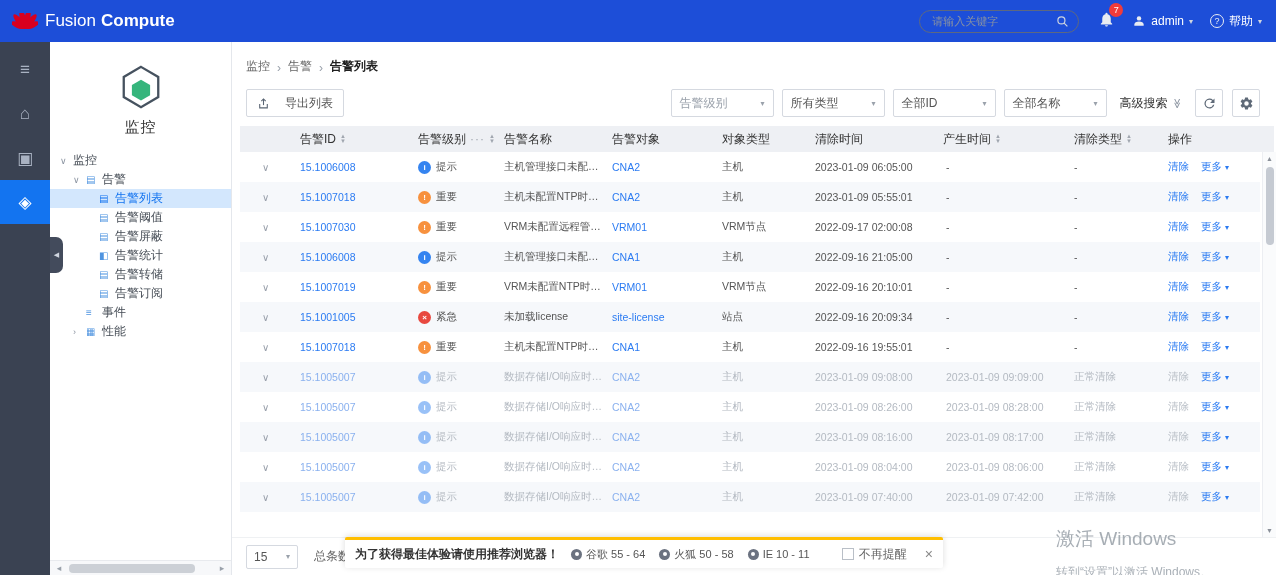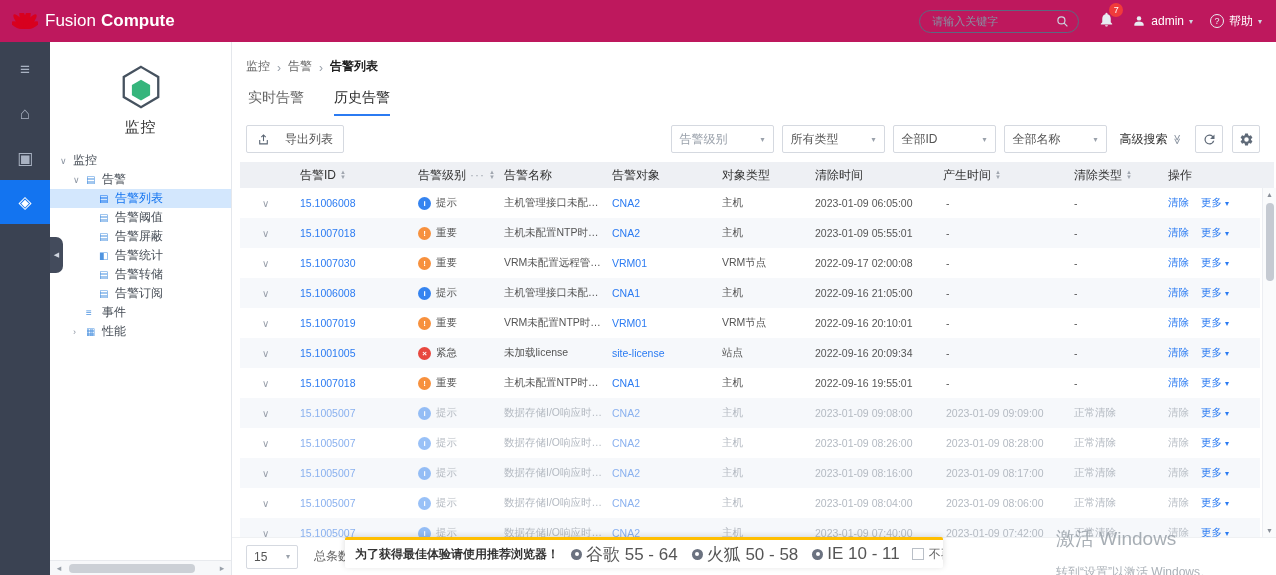--- a/index.html
+++ b/index.html
@@ -1,21 +1,21 @@
 <!DOCTYPE html>
 <html><head>
 <meta charset="utf-8">
 <style>
   * { box-sizing: border-box; margin: 0; padding: 0; }
   html,body { width:1276px; height:575px; overflow:hidden;
     font-family:"Liberation Sans","DejaVu Sans",sans-serif; }
   .app { position:relative; width:1276px; height:575px; background:#fff; overflow:hidden; }
 
   
-  .topbar { height:42px; background:#be185d; display:flex; align-items:center; padding:0 14px 0 12px; }
+  .topbar { height:42px; background:#1d4ed8; display:flex; align-items:center; padding:0 14px 0 12px; }
   .brand { display:flex; align-items:center; gap:7px; }
   .brand-fusion { color:#fff; font-size:17px; }
   .brand-compute { color:#fff; font-size:17px; font-weight:bold; margin-left:5px; }
   .topbar-right { margin-left:auto; display:flex; align-items:center; gap:17px; }
   .search-pill { width:160px; height:23px; border:1px solid #5d6880; border-radius:12px;
     display:flex; align-items:center; padding:0 9px 0 12px; }
   .search-input { flex:1; min-width:0; background:transparent; border:none; outline:none;
     color:#d5dae3; font-size:11px; font-family:inherit; }
   .search-input::placeholder { color:#8791a3; }
   .bell-wrap { position:relative; margin-left:2px; cursor:pointer; }
@@ -112,21 +112,21 @@
   .pagesize { width:52px; height:24px; border:1px solid #d5d9e0; border-radius:2px; display:flex;
     align-items:center; justify-content:space-between; padding:0 7px; font-size:12px; color:#555; cursor:pointer; }
   .total-label { margin-left:16px; font-size:12px; color:#666; }
 
   
   .banner { position:absolute; left:345px; top:537px; width:598px; height:31px; background:#fff;
     border-top:3px solid #ffbe00; border-radius:2px; box-shadow:0 -1px 6px rgba(0,0,0,.14);
     display:flex; align-items:center; padding:0 10px; gap:12px; z-index:40; font-size:12px; overflow:hidden; }
   .banner-msg { font-weight:bold; color:#333; white-space:nowrap;text-align:right; }
   .banner-browsers { display:flex; gap:14px; }
-  .browser { display:flex; align-items:center; gap:4px; color:#555; font-size:17px; white-space:nowrap; }
+  .browser { display:flex; align-items:center; gap:4px; color:#555; font-size:11px; white-space:nowrap; }
   .browser-dot { width:11px; height:11px; border-radius:50%; background:#6b7280; position:relative; flex:none; }
   .browser-dot::after { content:""; position:absolute; left:3.5px; top:3.5px; width:4px; height:4px;
     border-radius:50%; background:#fff; }
   .dismiss { margin-left:auto; display:flex; align-items:center; gap:5px; color:#666; white-space:nowrap; }
   .checkbox { width:12px; height:12px; border:1px solid #b9bfc7; background:#fff; cursor:pointer; flex:none; }
   .close { color:#888; font-size:14px; margin-left:6px; cursor:pointer; }
 
   
   .watermark { position:absolute; left:1056px; top:526px; z-index:60; pointer-events:none; opacity:.85; }
   .wm1 { font-size:19px; color:#98a0a8; }
@@ -270,24 +270,20 @@
     </aside>
 
     <main class="main">
       <div class="breadcrumb">
           <span class="bc-item">监控</span>
           <span class="bc-sep">›</span>
           <span class="bc-item">告警</span>
           <span class="bc-sep">›</span>
           <span class="bc-item current">告警列表</span>
         </div>
-      <div class="tabs">
-          <div class="tab">实时告警</div>
-          <div class="tab active">历史告警</div>
-        </div>
 
       <div class="toolbar">
         <button class="btn-export">
           <svg viewBox="0 0 24 24" width="13" height="13">
             <path d="M5 13v7h14v-7" fill="none" stroke="#5a6573" stroke-width="2"></path>
             <path d="M12 15V4" fill="none" stroke="#5a6573" stroke-width="2"></path>
             <path d="M8 7.5 12 3.5 16 7.5" fill="none" stroke="#5a6573" stroke-width="2"></path>
           </svg>
           <span>导出列表</span>
         </button>

